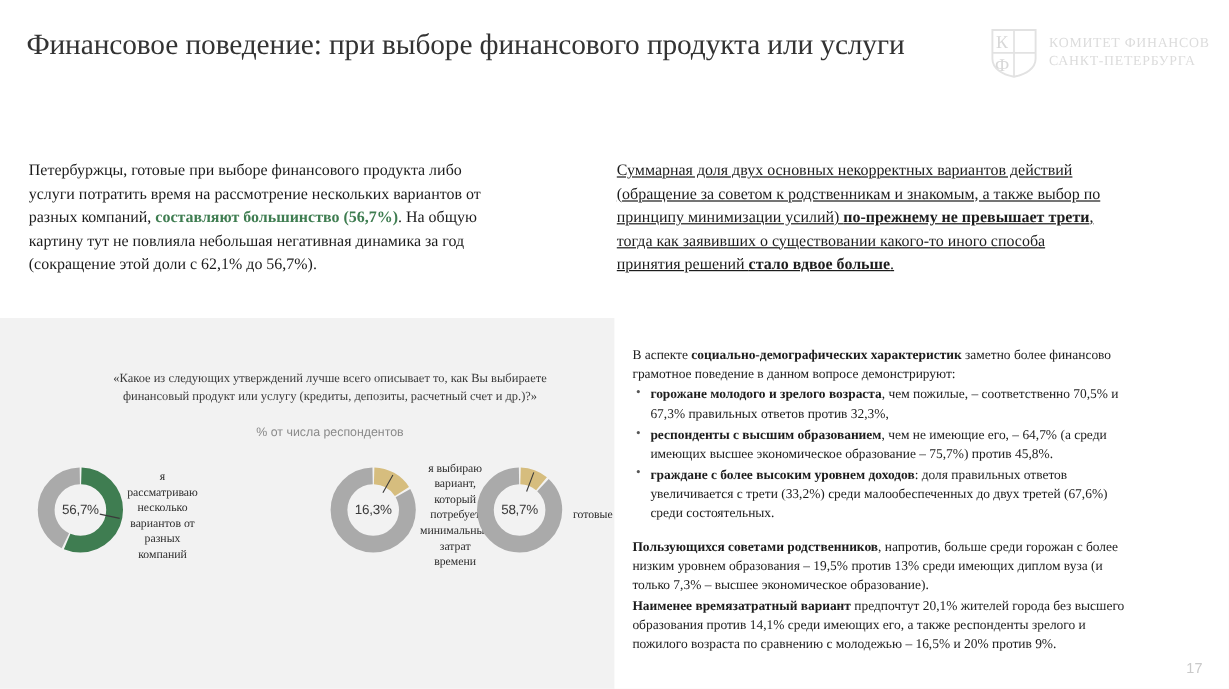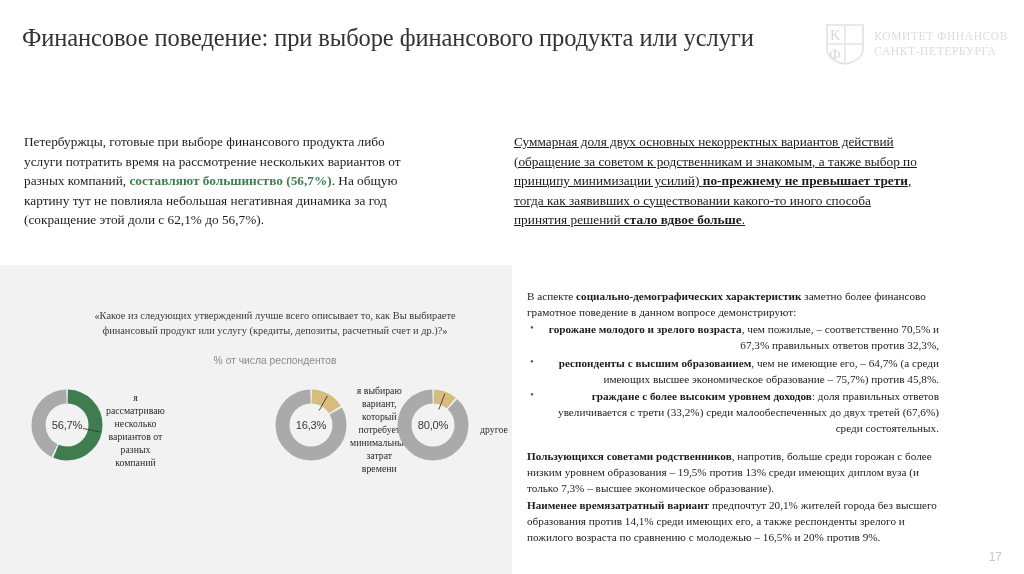--- a/index.html
+++ b/index.html
@@ -180,21 +180,20 @@
     line-height: 1.44;
     color: #1c1c1c;
   }
   .analysis p { margin: 0; }
   .analysis b { font-weight: 700; }
   .analysis .lead { margin-bottom: 1px; font-family: Liberation Serif, serif; }
   .bullets {
     margin: 0;
     padding: 0;
     list-style: none;
-    text-align: right;
   }
   .bullets li {
     position: relative;
     padding-left: 15px;
     margin-bottom: 1px;
   }
   .bullets li::before {
     content: "\2022";
     position: absolute;
     left: 3px;
@@ -275,23 +274,23 @@
         </div>
         <div class="donut-label">я выбираю вариант, который потребует минимальных затрат времени</div>
       </div>
       <div class="donut-cell">
         <div class="donut-wrap">
           <svg width="78" height="78" viewBox="0 0 78 78">
             <circle cx="39" cy="39" r="28.5" fill="none" stroke="#aaaaaa" stroke-width="14" stroke-dasharray="156.8776414103371 179.0707812546182" stroke-dashoffset="-21.393139844281094" transform="rotate(-90 39 39)"></circle>
             <circle cx="39" cy="39" r="28.5" fill="none" stroke="#d6bd7e" stroke-width="14" stroke-dasharray="18.993139844281092 179.0707812546182" stroke-dashoffset="-0.8" transform="rotate(-90 39 39)"></circle>
             <line x1="50.84140726660512" y1="7.6626249671994415" x2="44.832334922357745" y2="23.56517349130719" stroke="#3a3a3a" stroke-width="0.9"></line>
           </svg>
-          <div class="donut-value">80,0%</div>
+          <div class="donut-value">58,7%</div>
         </div>
-        <div class="donut-label">другое</div>
+        <div class="donut-label">готовые</div>
       </div>
     </div>
 </div>
 
 <div class="analysis">
   <p class="lead">
     <span>В аспекте </span><b>социально-демографических характеристик</b><span> заметно более финансово грамотное поведение в данном вопросе демонстрируют:</span>
   </p>
 
   <ul class="bullets" id="analysis-bullets">

